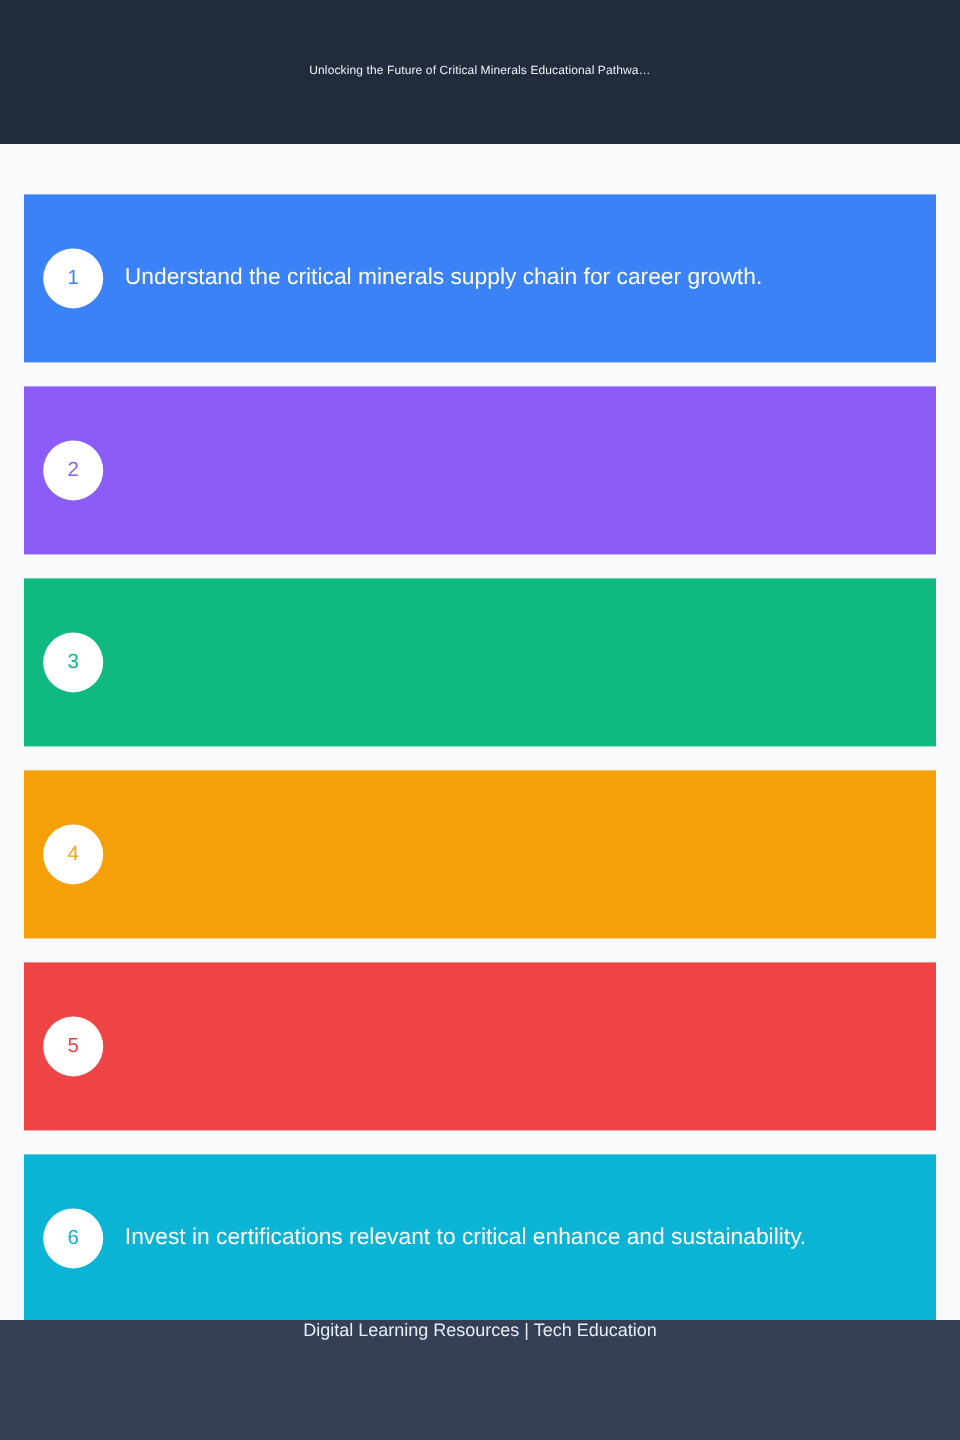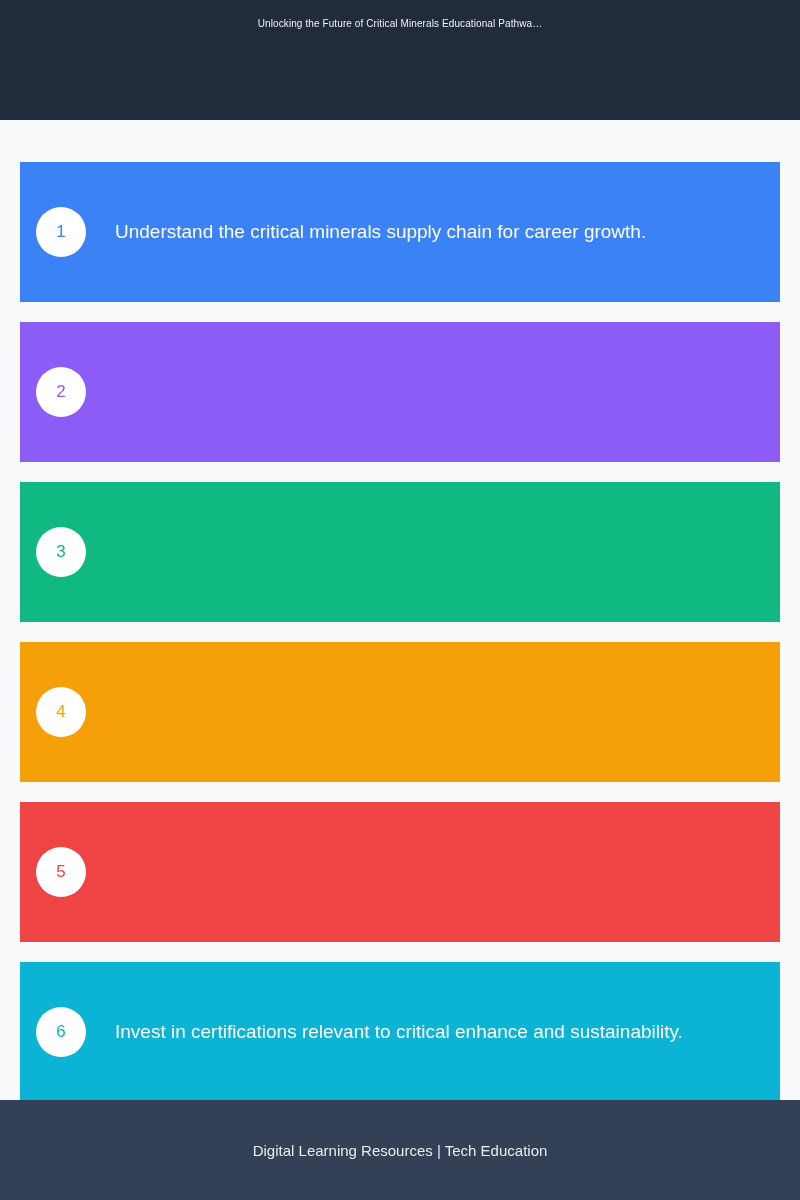--- a/index.html
+++ b/index.html
@@ -65,51 +65,51 @@
     border-radius: 50%;
     background: #ffffff;
     margin-left: 16px;
     display: flex;
     align-items: center;
     justify-content: center;
     font-size: 17px;
     font-family: "Liberation Sans", sans-serif;
   }
   .step-text {
-    margin-left: 29px;
+    margin-left: 18px;
     color: #ffffff;
     font-size: 19px;
     font-family: "Liberation Sans", sans-serif;
     line-height: 1.3;
     padding-right: 24px;
   }
 
   
   #page-footer {
     position: absolute;
     left: 0;
     bottom: 0;
     width: 800px;
     height: 100px;
     background: #344055;
     display: flex;
-    align-items: center;
+    align-items: flex-start;
     justify-content: center;
   }
   #page-footer .footer-text {
     color: #e8ecf3;
     font-size: 15px;
     font-family: "Liberation Sans", sans-serif;
   }
 </style>
 </head>
 <body style="background: rgb(247, 249, 251);">
 
 <div id="page-header" style="background: rgb(33, 43, 60);">
-  <div class="header-title" style="color: rgb(238, 241, 246);">Unlocking the Future of Critical Minerals Educational Pathwa…</div>
+  <div class="header-title" style="color: rgb(238, 241, 246); margin-top: 36px;">Unlocking the Future of Critical Minerals Educational Pathwa…</div>
 </div>
 
 <div id="card-list">
     <div class="step-card" style="background: rgb(59, 130, 246); top: 42px;">
       <div class="step-badge" style="color: rgb(59, 130, 246);">1</div>
       <div class="step-text">Understand the critical minerals supply chain for career growth.</div>
     </div>
     <div class="step-card" style="background: rgb(139, 92, 246); top: 202px;">
       <div class="step-badge" style="color: rgb(139, 92, 246);">2</div>
     </div>

